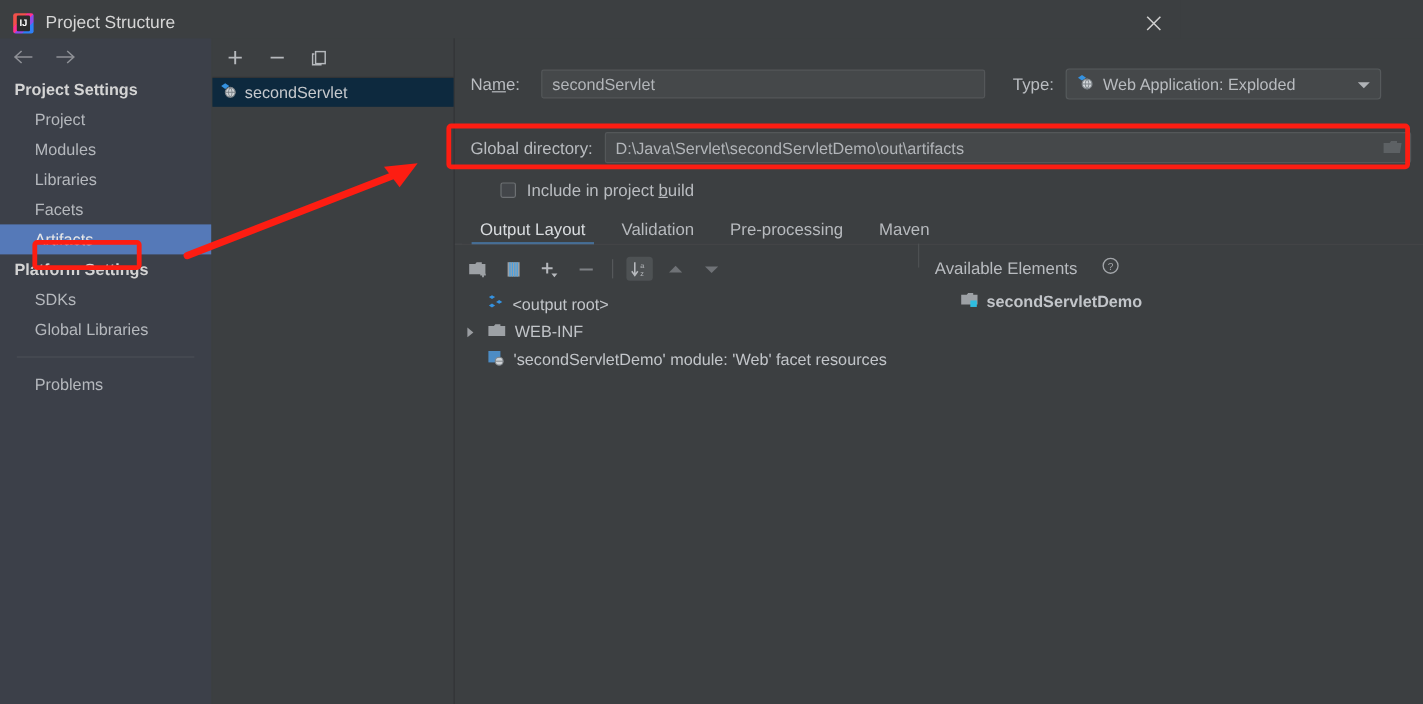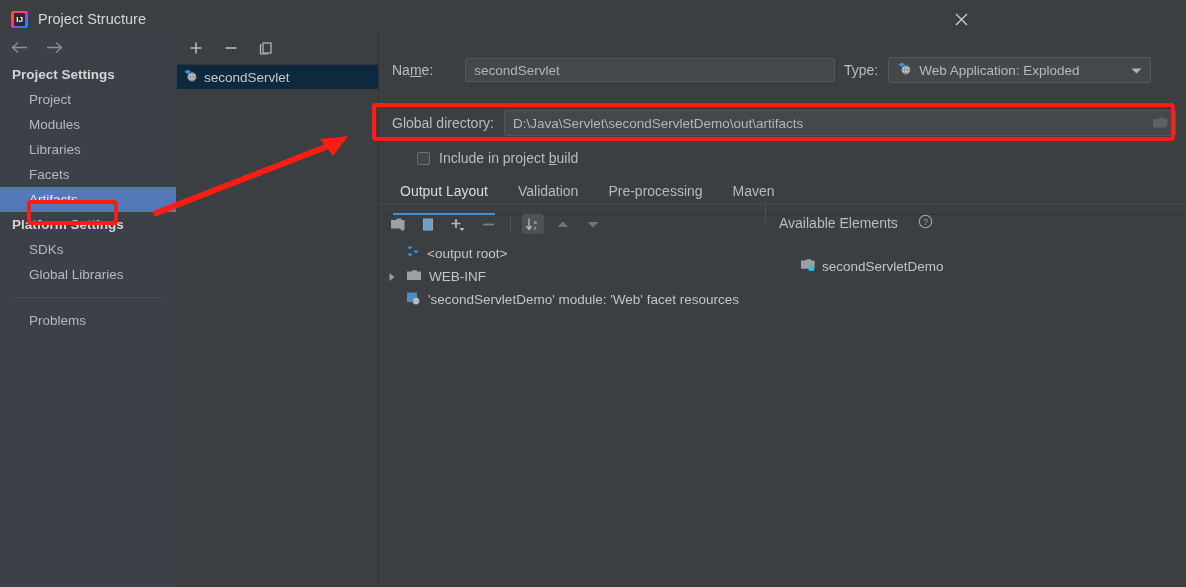--- a/index.html
+++ b/index.html
@@ -151,21 +151,20 @@
   
   .main {
     position: absolute;
     left: 379px; top: 32px;
     width: 807px; height: 555px;
     background: #3c3f41;
   }
   .row {
     display: flex;
     align-items: center;
-    gap: 14px;
   }
   .row-name {
     position: absolute;
     left: 13px; top: 26px;
     width: 780px;
   }
   .lbl {
     color: #b9bcc0;
     font-size: 14px;
     white-space: nowrap;
@@ -245,21 +244,21 @@
 
   .tabs {
     position: absolute;
     left: 6px; top: 147px;
     width: 801px;
     display: flex;
     align-items: flex-end;
     border-bottom: 1px solid #323436;
   }
   .tab {
-    padding: 4px 15px 15px 15px;
+    padding: 4px 15px 4px 15px;
     font-size: 14px;
     color: #b7babe;
     position: relative;
   }
   .tab.active { color: #d9dcdf; }
   .tab.active::after {
     content: "";
     position: absolute;
     left: 8px; right: 8px; bottom: -1px;
     height: 2px;
@@ -567,21 +566,21 @@
 
     <div class="avail-title" style="left:400px; top:182px;">
       <span>Available Elements</span>
       <span>
         <svg width="15" height="15" viewBox="0 0 15 15">
           <circle cx="7.5" cy="7.5" r="6.2" fill="none" stroke="#a2a5a9" stroke-width="1.1"></circle>
           <text x="7.5" y="10.8" font-size="8.5" fill="#a2a5a9" text-anchor="middle" font-family="Liberation Sans, sans-serif">?</text>
         </svg>
       </span>
     </div>
-    <div class="avail-tree" style="left:421px; top:226px;">
+    <div class="avail-tree" style="left:421px; top:211px;font-weight:bold;">
       <span>
         <svg width="16" height="14" viewBox="0 0 16 14">
           <path d="M1 2.6 L5.6 2.6 L6.8 1.2 L11 1.2 L11 2.6 L14.6 2.6 L14.6 10.8 L1 10.8 Z" fill="#9da1a5"></path>
           <rect x="8.6" y="7.4" width="5.4" height="5.4" fill="#2fbde0"></rect>
         </svg>
       </span>
       <span>secondServletDemo</span>
     </div>
   </div>
 

